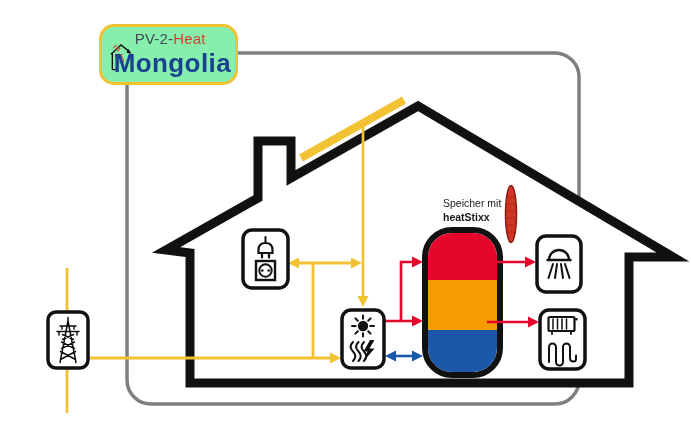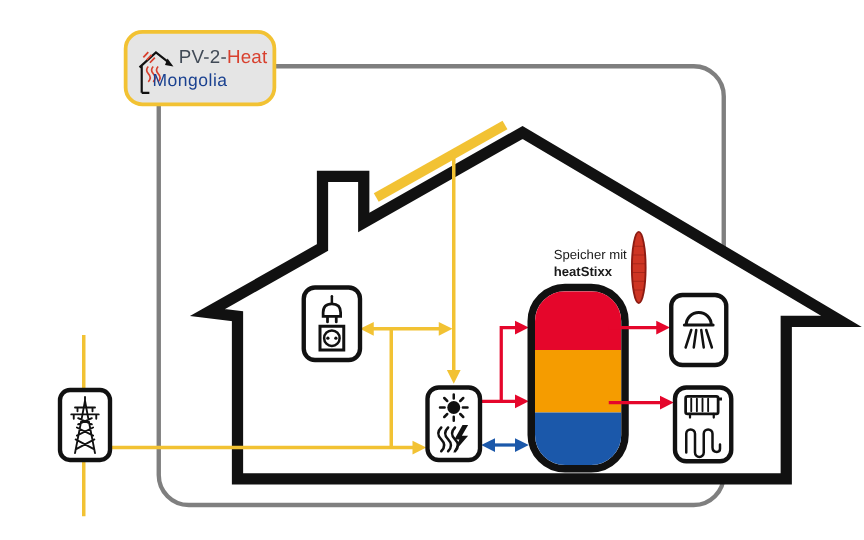--- a/index.html
+++ b/index.html
@@ -18,29 +18,29 @@
   .ar-y{fill:var(--c-yellow);stroke:none}
   .ar-r{fill:var(--c-red);stroke:none}
   .ar-b{fill:var(--c-blue);stroke:none}
   .box{fill:#fff;stroke:var(--c-outline_black);stroke-width:3.5}
   .ic{stroke:var(--c-outline_black);fill:none;stroke-linecap:round}
   .icf{fill:var(--c-outline_black);stroke:none}
   .lbl{font-family:"Liberation Sans",sans-serif;font-size:10.5px;fill:#1a1a1a}
   .lbl-b{font-weight:bold}
   
   .logo{
-    position:absolute;left:99px;top:24px;width:122px;height:61px;box-sizing:border-box;
-    background:#e5e5e5;border:3px solid var(--c-yellow);border-radius:15px;
+    position:absolute;left:99px;top:24px;width:139px;height:61px;box-sizing:border-box;
+    background:#86efac;border:3px solid var(--c-yellow);border-radius:15px;
     display:flex;align-items:center;padding:3px 4px 3px 7px;
   }
   .logo-text{display:flex;flex-direction:column;line-height:1.05;margin-left:-1px}
   .logo-line1{font-size:15px;letter-spacing:.2px;white-space:nowrap}
   .logo-prefix{color:var(--c-logo_dark)}
   .logo-heat{color:var(--c-logo_red)}
-  .logo-line2{font-size:14px;font-weight:normal;letter-spacing:.4px;color:var(--c-logo_navy);margin-left:-21px;margin-top:3px}
+  .logo-line2{font-size:26px;font-weight:bold;letter-spacing:.4px;color:var(--c-logo_navy);margin-left:-21px;margin-top:3px}
 </style>
 </head>
 <body>
 
 <div class="stage">
 
   <svg width="691" height="432" viewBox="0 0 691 432">
 
     <rect class="frame" x="127" y="53" width="452" height="351" rx="24"></rect>
 

